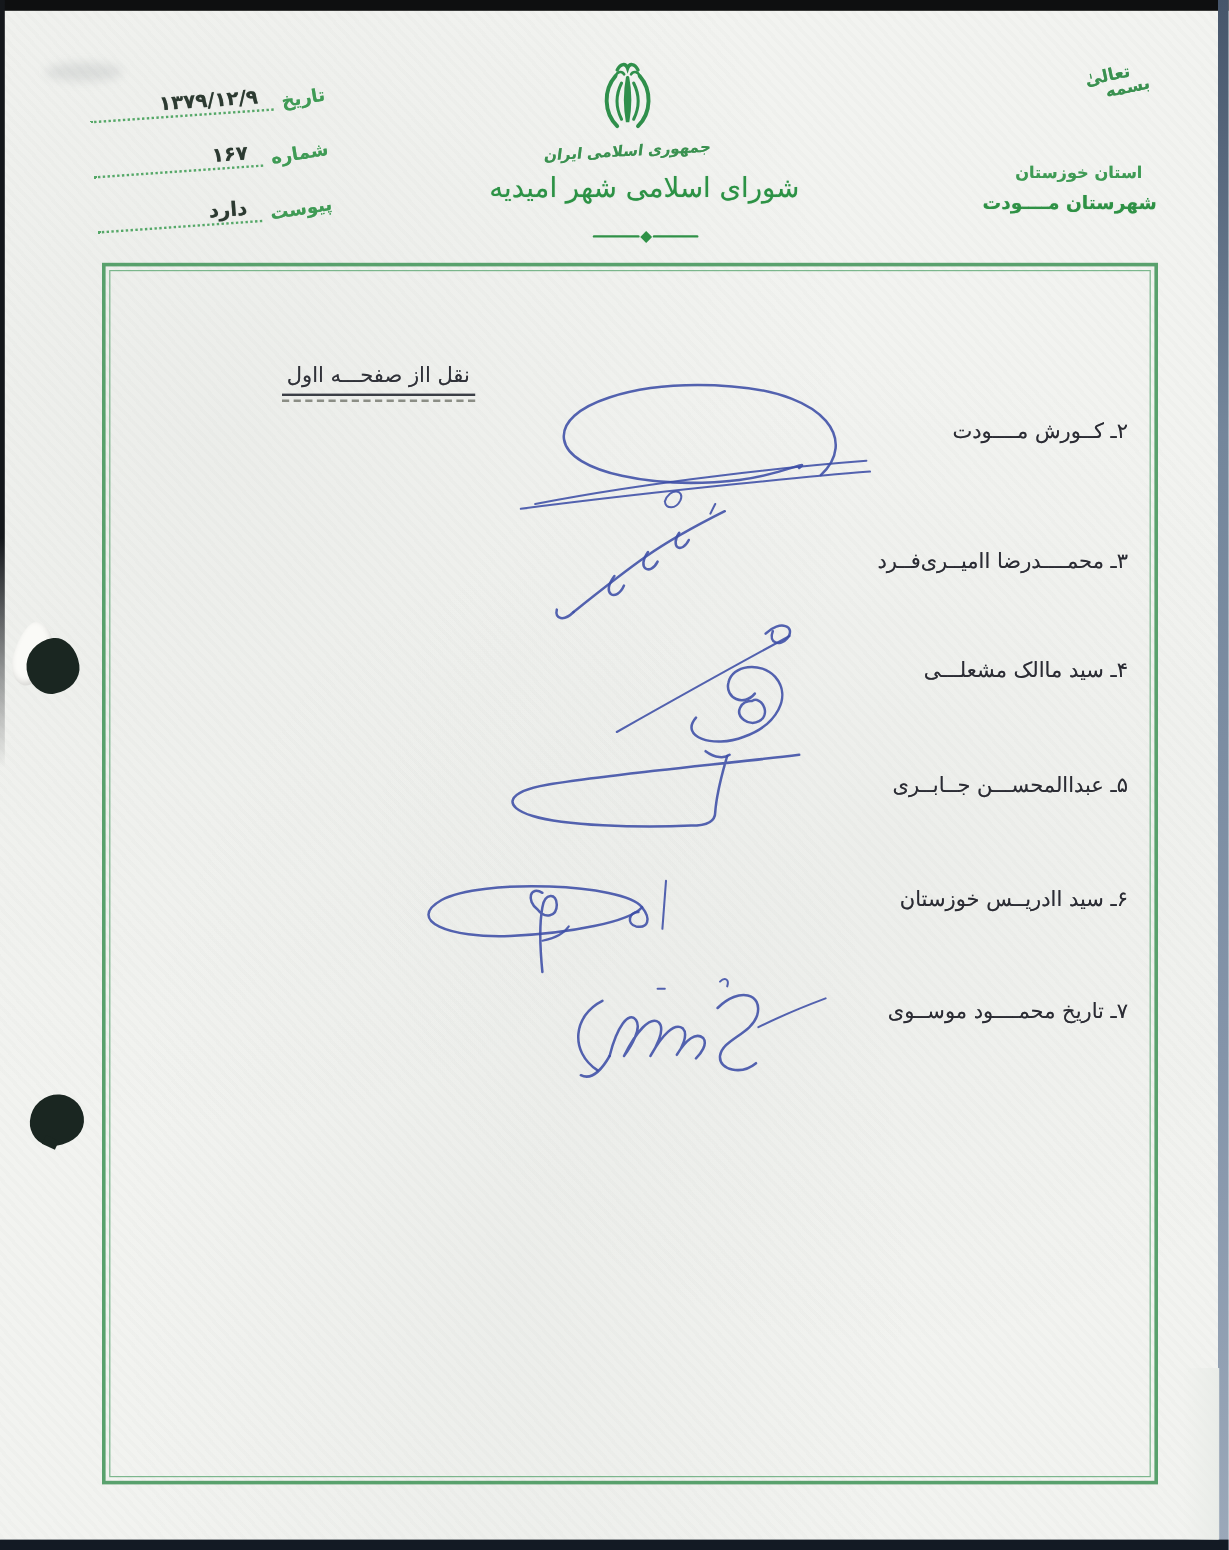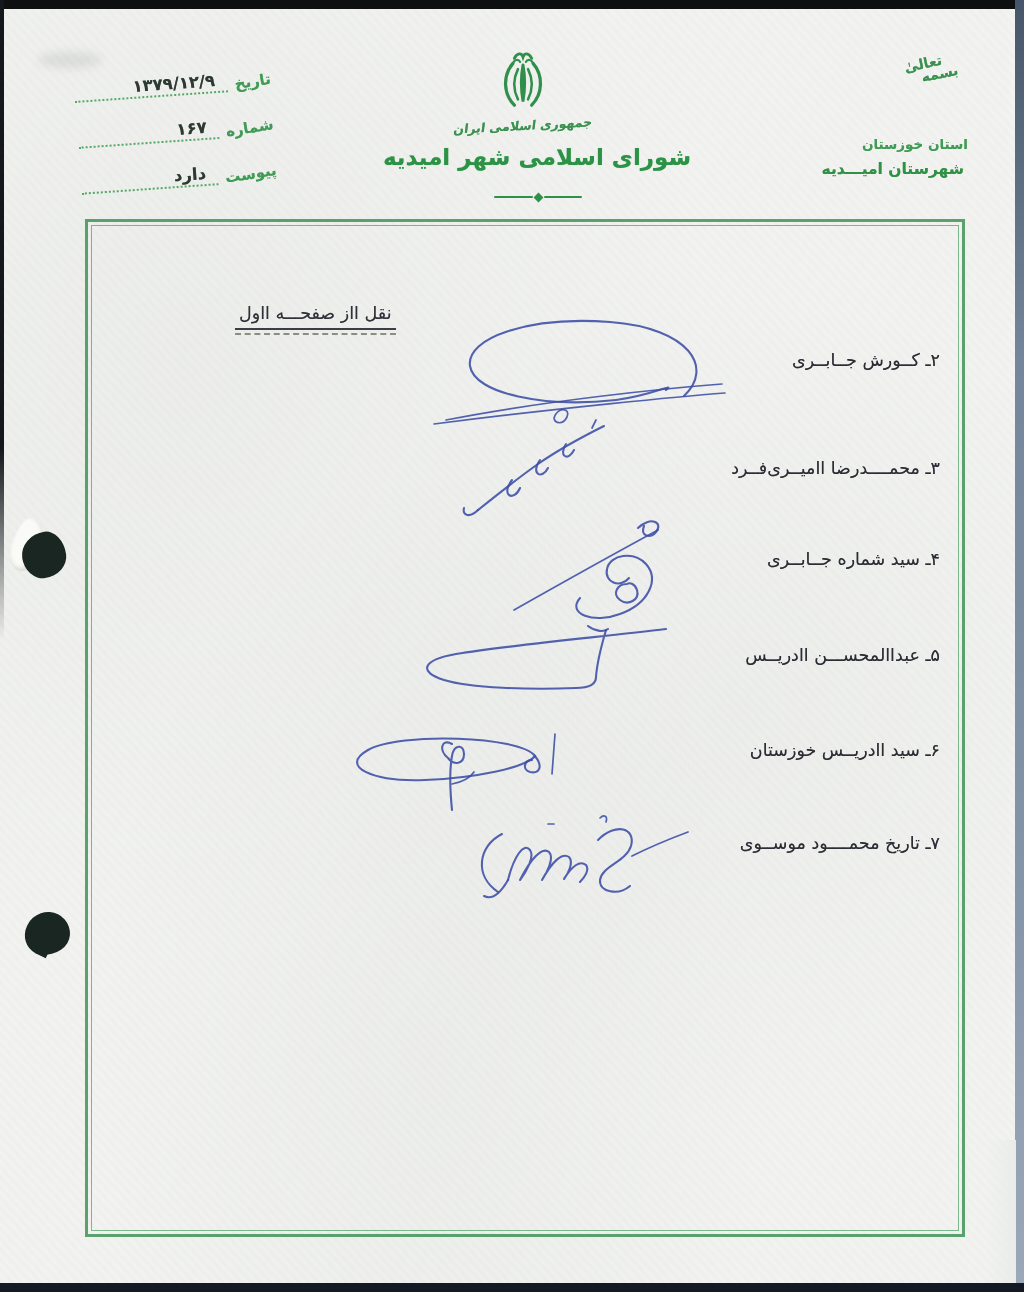--- a/index.html
+++ b/index.html
@@ -41,33 +41,33 @@
   .meta-line{flex:1;height:24px;border-bottom:2px dotted #55a868;position:relative;}
   .meta-value{position:absolute;bottom:1px;right:12px;font-size:16.5px;font-weight:600;
     color:#2c3a31;white-space:nowrap;text-shadow:0 0 .6px rgba(44,58,49,.55);}
 
   
   .emblem{position:absolute;left:487px;top:48px;width:72px;height:74px;}
   .republic{position:absolute;left:438px;top:118px;width:170px;text-align:center;
     font-size:12.5px;font-weight:600;color:#3a9150;direction:rtl;
     transform:rotate(-3deg) skewX(-10deg);text-shadow:0 0 .5px rgba(58,145,80,.6);}
   .council{position:absolute;left:300px;top:144px;width:474px;text-align:center;
-    font-size:23px;font-weight:bold;color:#2c9245;direction:rtl;
+    font-size:23px;font-weight:normal;color:#2c9245;direction:rtl;
     text-shadow:0 0 .7px rgba(44,146,69,.55);}
   .divider{position:absolute;left:494px;top:192px;width:88px;height:10px;
     display:flex;align-items:center;}
   .divider .line{flex:1;height:2.5px;background:#2f9147;border-radius:2px;}
   .divider .diamond{width:7px;height:7px;background:#2f9147;transform:rotate(45deg);margin:0 2px;}
 
   
   .bismillah{position:absolute;left:848px;top:62px;width:110px;direction:rtl;
     font-size:14px;font-weight:bold;color:#3a9150;line-height:.95;
     transform:rotate(-12deg);text-shadow:0 0 .5px rgba(58,145,80,.6);}
   .bismillah .l1{display:block;margin-right:14px;}
-  .province{position:absolute;right:56px;top:136px;direction:rtl;font-size:13.5px;
+  .province{position:absolute;right:72px;top:136px;direction:rtl;font-size:13.5px;
     font-weight:600;color:#3f9b55;text-shadow:0 0 .5px rgba(63,155,85,.55);}
   .county{position:absolute;right:60px;top:160px;direction:rtl;font-size:15.5px;
     font-weight:bold;color:#2e9145;text-shadow:0 0 .6px rgba(46,145,69,.55);}
 
   
   .note-wrap{position:absolute;left:235px;top:258px;}
   .note{display:inline-block;direction:rtl;font-size:17.5px;color:#303239;
     padding:0 4px 5px;border-bottom:2px solid #3b3e46;
     text-shadow:0 0 .5px rgba(48,50,57,.5);margin-top:45px;}
   .note-dash{margin-top:3px;border-top:2px dashed rgba(75,79,67,.6);}
@@ -146,35 +146,35 @@
     <span class="line"></span>
     <span class="diamond"></span>
     <span class="line"></span>
   </div>
 
   <div class="bismillah">
     <span class="l1">تعالیٰ</span>
     <span class="l2">بسمه</span>
   </div>
   <div class="province">استان خوزستان</div>
-  <div class="county">شهرستان امیـــدیه</div>
+  <div class="county">شهرستان مــــودت</div>
 
   <div class="frame">
     <div class="frame-inner"></div>
   </div>
 
   <div class="note-wrap">
     <span class="note">نقل ااز صفحـــه ااول</span>
     <div class="note-dash"></div>
   </div>
 
-  <div class="member m2">۲ـ کــورش جــابــری</div>
+  <div class="member m2">۲ـ کــورش مــــودت</div>
   <div class="member m3">۳ـ محمــــدرضا اامیــری‌فــرد</div>
-  <div class="member m4">۴ـ سید شماره جــابــری</div>
-  <div class="member m5">۵ـ عبداالمحســـن اادریــس</div>
+  <div class="member m4">۴ـ سید ماالک مشعلـــی</div>
+  <div class="member m5">۵ـ عبداالمحســـن جــابــری</div>
   <div class="member m6">۶ـ سید اادریــس خوزستان</div>
   <div class="member m7">۷ـ تاریخ محمــــود موســوی</div>
 
   <svg class="sig" style="left:428px;top:306px" width="300" height="122" viewBox="0 0 300 122">
     <path d="M256 90 C286 62 262 22 182 16 C100 10 38 32 42 60 C46 88 118 102 188 94 C226 89 248 76 238 84"></path>
     <path class="thin" d="M18 114 C120 94 242 82 294 78"></path>
     <path class="thin" d="M6 118 C130 102 258 90 297 87"></path>
     <path class="thin" d="M126 112 C130 100 143 102 139 111 C135 119 127 118 126 112"></path>
   </svg>
 

